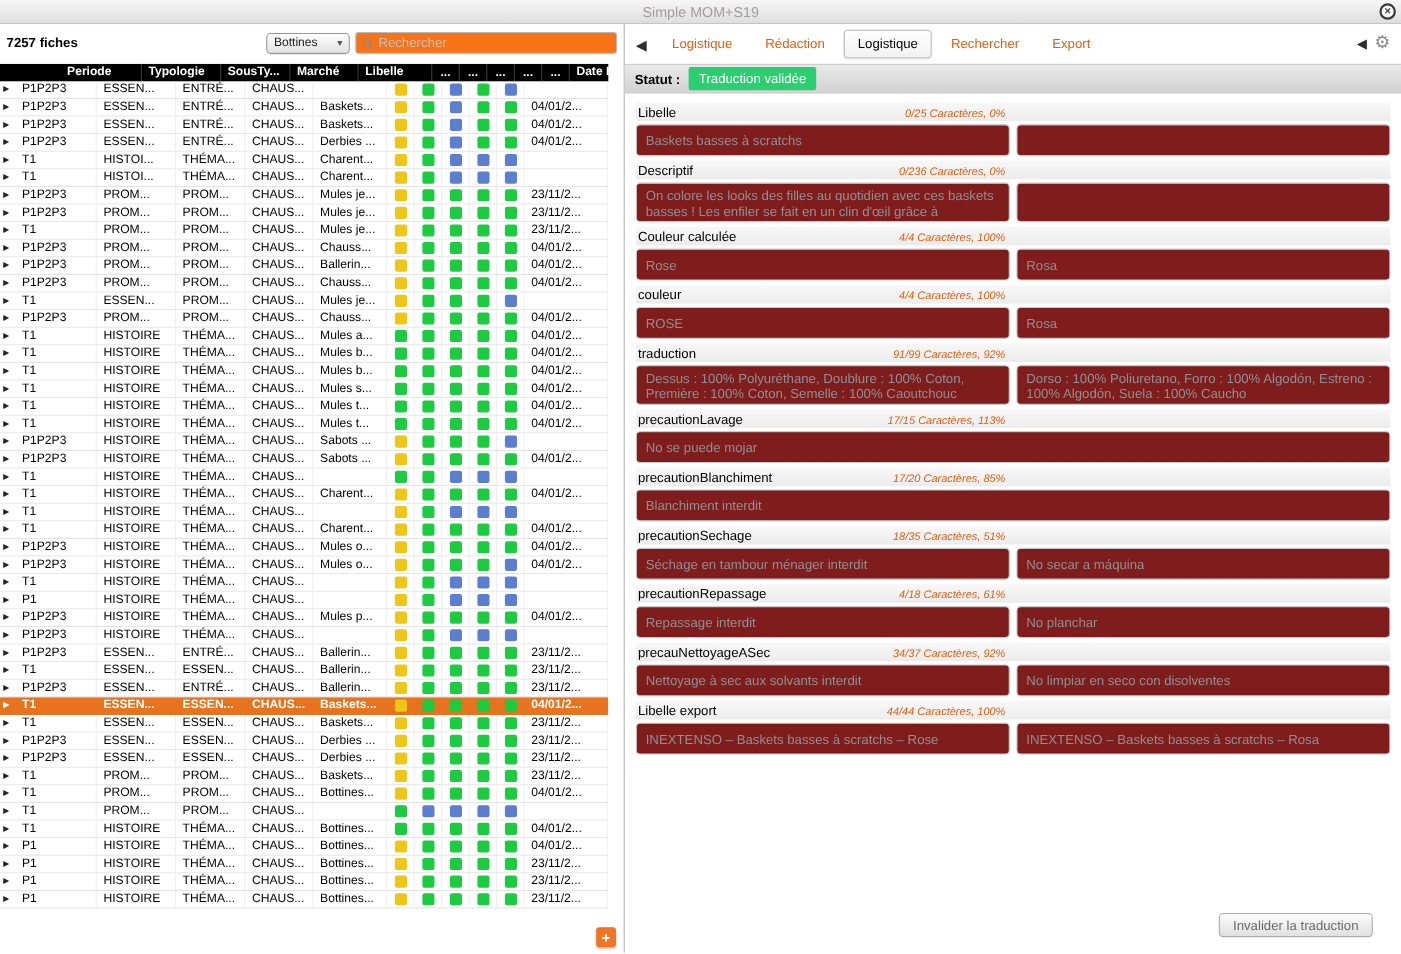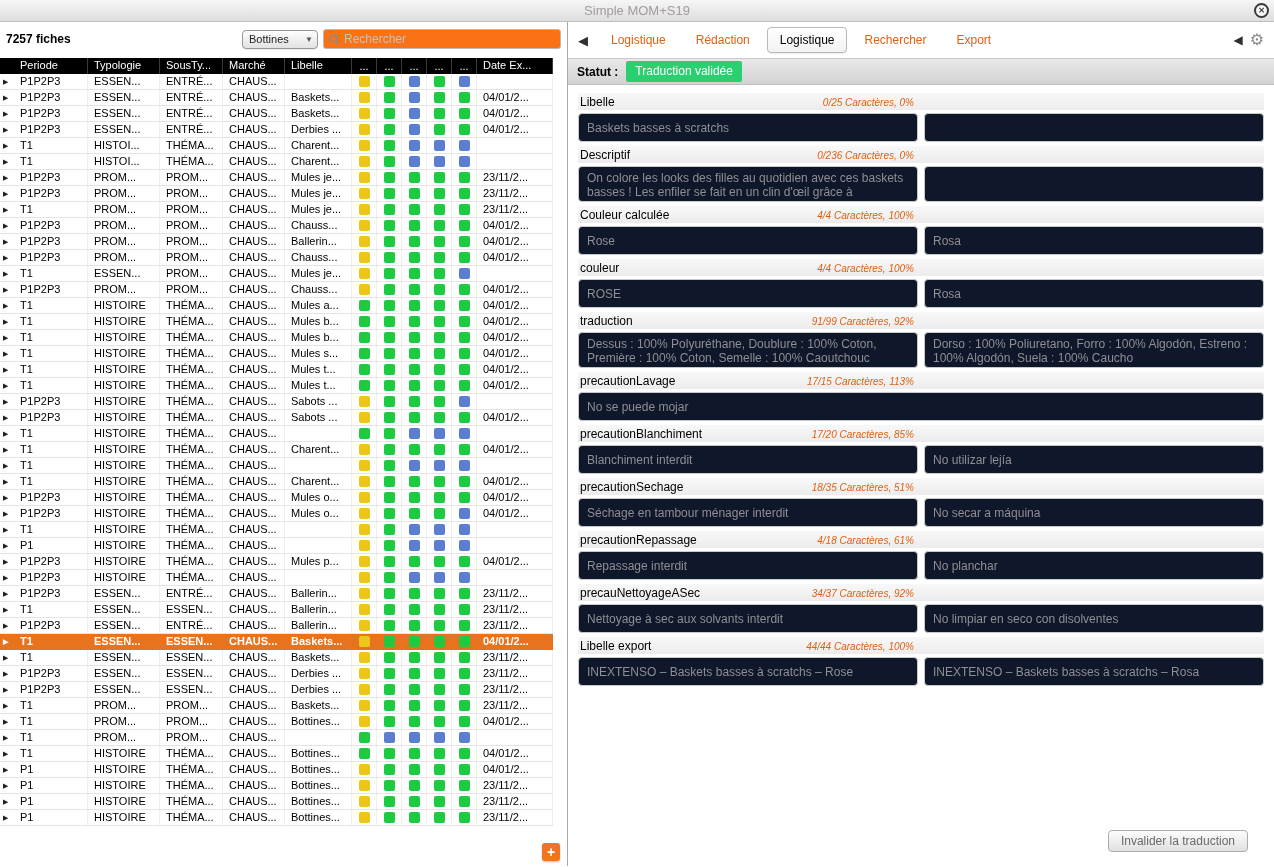--- a/index.html
+++ b/index.html
@@ -25,21 +25,21 @@
                     background:linear-gradient(#fefefe,#e2e2e2); font-size:11px; color:#222; display:flex;
                     align-items:center; padding:0 4px 0 6px; box-shadow:0 1px 1px rgba(0,0,0,.08); cursor:pointer; }
   .country-select .chev { margin-left:auto; font-size:8px; color:#555; }
   .searchbox { margin-left:5px; width:238px; height:20px; border:1px solid #b9b9b9; border-radius:3px;
                background:#f97316; display:flex; align-items:center; padding:0 5px; gap:4px; }
   .searchbox input { border:none; outline:none; flex:1; font-size:12px; color:#444; font-family:inherit; background:transparent; min-width:0; }
   .searchbox input::placeholder { color:#c2c2c2; }
   .mag { display:flex; align-items:center; }
 
   .grid { flex:1; display:flex; flex-direction:column; overflow:hidden; font-size:11px; margin-top:2px; }
-  .thead { display:flex; background:#000; color:#fff; font-weight:normal; height:16px; line-height:15px; flex:none; width:553px; }
+  .thead { display:flex; background:#000; color:#fff; font-weight:bold; height:16px; line-height:15px; flex:none; width:553px;padding-left:41px; }
   .thead .c { border-right:1px solid #3a3a3a; }
   .tbody { flex:1; overflow:hidden; width:553px; }
   .trow { display:flex; height:16px; line-height:15px; border-bottom:1px solid #e4e4e4; color:#000; cursor:pointer; background:#fff; }
   .c { overflow:hidden; white-space:nowrap; padding:0 2px 0 6px; flex:none; }
   .trow .c { border-right:1px solid #efefef; }
   .c.arrow { width:14px; padding:0 0 0 3px; font-size:7px; color:#222; display:flex; align-items:center; border-right:none !important; }
   .c.periode { width:74px; } .c.typologie { width:72px; } .c.soustype { width:63px; }
   .c.marche { width:62px; } .c.libelle { width:67px; }
   .c.dot { width:25px; display:flex; align-items:center; justify-content:center; padding:0; }
   .c.date { width:76px; }
@@ -67,21 +67,21 @@
   .status-label { font-size:12px; font-weight:bold; color:#000; }
   .status-badge { background:var(--badge-green); color:#fff; font-size:12px; padding:3px 9px 4px; border-radius:2px; }
 
   .form { flex:1; overflow:hidden; padding:8px 10px 0; }
   .field { margin-bottom:4px; }
   .fhead { display:flex; background:linear-gradient(#f8f8f8,#ececec); padding:2px 0 1px; margin-bottom:3px; }
   .fhead-left { width:50%; display:flex; justify-content:space-between; align-items:baseline; padding:0 7px 0 2px; }
   .flabel { font-size:12px; color:#000; }
   .fcounter { font-size:10px; font-style:italic; color:var(--accent); }
   .finputs { display:flex; gap:6px; }
-  .tin { flex:1; min-width:0; border:1px solid #c9c9c9; border-radius:4px; background:#0f172a; padding:5px 8px;
+  .tin { flex:1; min-width:0; border:1px solid #c9c9c9; border-radius:4px; background:#7f1d1d; padding:5px 8px;
          font-size:12px; color:#8f8f94; font-family:inherit; box-shadow:inset 0 1px 2px rgba(0,0,0,.05); outline:none; }
   input.tin { height:29px; }
   textarea.tin { resize:none; height:36px; line-height:14px; overflow:hidden; padding-top:4px; }
 
   .invalidate-btn { position:absolute; right:26px; bottom:14px; height:22px; padding:0 12px; font-size:12px;
                     color:#6b6b6b; background:linear-gradient(#fdfdfd,#e0e0e0); border:1px solid #ababab;
                     border-radius:4px; cursor:pointer; font-family:inherit; }
 </style>
 </head>
 <body>
@@ -1360,21 +1360,20 @@
           </div>
           <div class="field">
             <div class="fhead">
               <div class="fhead-left">
                 <span class="flabel">precautionBlanchiment</span>
                 <span class="fcounter">17/20 Caractères, 85%</span>
               </div>
             </div>
             <div class="finputs">
               <input class="tin" value="Blanchiment interdit" style="">
-              <input class="tin" value="No utilizar lejía" style="">
             </div>
           </div>
           <div class="field">
             <div class="fhead">
               <div class="fhead-left">
                 <span class="flabel">precautionSechage</span>
                 <span class="fcounter">18/35 Caractères, 51%</span>
               </div>
             </div>
             <div class="finputs">

